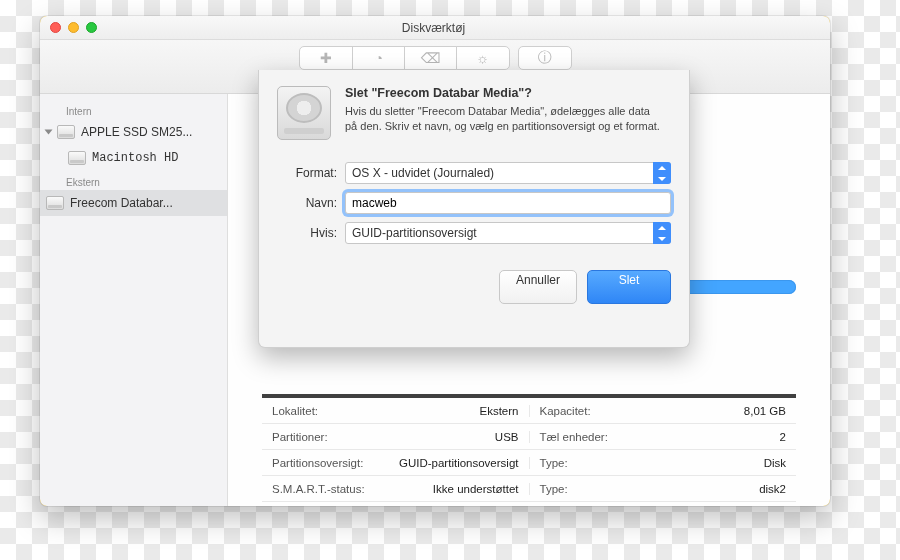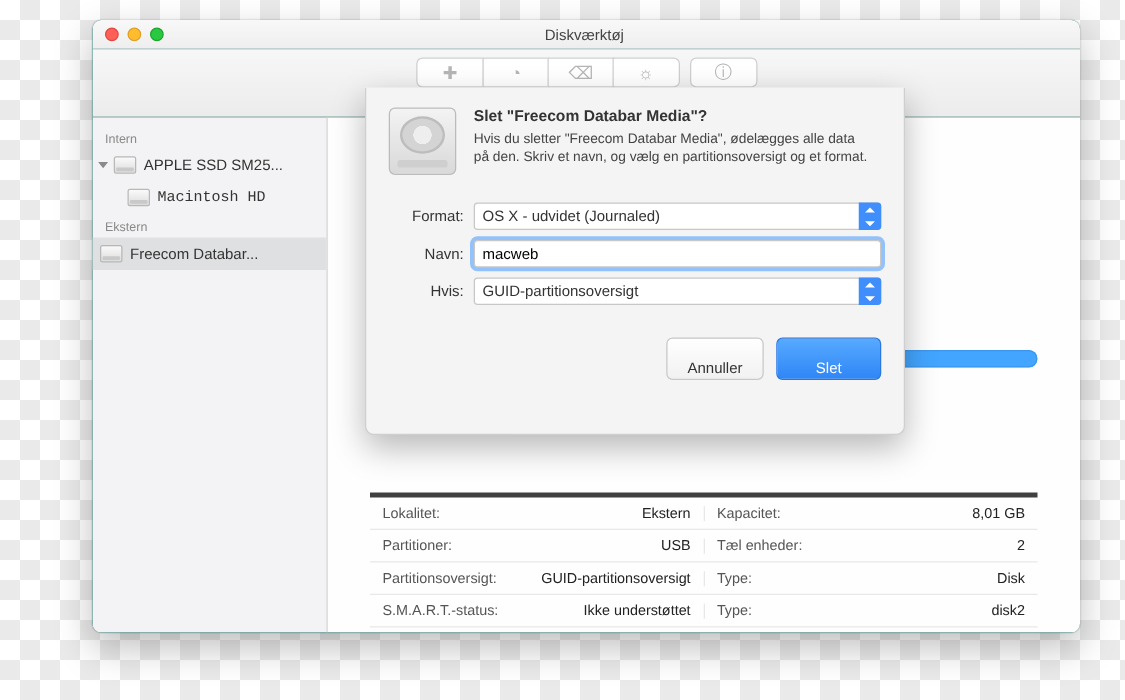--- a/index.html
+++ b/index.html
@@ -9,23 +9,22 @@
     background-image:
       linear-gradient(45deg, #eaeaea 25%, transparent 25%),
       linear-gradient(-45deg, #eaeaea 25%, transparent 25%),
       linear-gradient(45deg, transparent 75%, #eaeaea 75%),
       linear-gradient(-45deg, transparent 75%, #eaeaea 75%);
     background-size: 32px 32px;
     background-position: 0 0, 0 16px, 16px -16px, -16px 0;
   }
   .window {
     position: absolute; left: 40px; top: 16px; width: 790px; height: 490px;
-    background: #0f766e; border-radius: 7px; box-shadow: 0 12px 30px rgba(0,0,0,.25), 0 0 0 1px rgba(0,0,0,.08);
+    background: #eab308; border-radius: 7px; box-shadow: 0 12px 30px rgba(0,0,0,.25), 0 0 0 1px rgba(0,0,0,.08);
     overflow: hidden;
-    margin-left: 34px;
   }
   .titlebar { height: 24px; display:flex; align-items:center; padding:0 10px; border-bottom:1px solid #dcdcdc; background:linear-gradient(#f8f8f8,#eeeeee); }
   .traffic { display:flex; gap:7px; }
   .traffic span { width:11px; height:11px; border-radius:50%; display:block; }
   .tl-close { background:#ff5f57; border:1px solid #e14640; }
   .tl-min   { background:#febc2e; border:1px solid #dfa023; }
   .tl-zoom  { background:#28c840; border:1px solid #1ba62b; }
   .title { flex:1; text-align:center; font-size:12px; color:#444; }
   .toolbar {
     height:54px; display:flex; justify-content:center; gap:4px; padding-top:6px;
@@ -36,21 +35,21 @@
   .tb-btn {
     width:54px; height:24px; margin:0 -1px; border:1px solid #cfcfcf; background:#fff;
     display:flex; align-items:center; justify-content:center; color:#b6b6b6; font-size:14px;
   }
   .tb-group .tb-wrap:first-child .tb-btn { border-radius:5px 0 0 5px; }
   .tb-group .tb-wrap:last-child  .tb-btn { border-radius:0 5px 5px 0; }
   .tb-btn.solo { border-radius:5px; }
   .tb-label { font-size:10px; color:#888; margin-top:4px; }
   .wbody { position:absolute; top:78px; bottom:0; left:0; right:0; display:flex; }
   .sidebar { width:188px; background:#f3f3f5; border-right:1px solid #dedede; padding-top:6px; font-size:12px; }
-  .sb-head { font-size:10px; color:#8a8a8a; padding:6px 10px 2px; text-transform:none; }
+  .sb-head { font-size:10px; color:#8a8a8a; padding:6px 26px 2px; text-transform:none; }
   .sb-row { display:flex; align-items:center; height:26px; padding:0 6px; gap:6px; }
   .sb-row.child { padding-left:28px;font-family:Liberation Mono, monospace; }
   .sb-row.sel { background:#dfe0e2; }
   .disclosure { width:0;height:0;border-top:4px solid transparent;border-bottom:4px solid transparent;border-left:5px solid #8a8a8a; transform:rotate(90deg);}
   .disk-ico { width:18px; height:14px; position:relative; }
   .disk-ico::before { content:""; position:absolute; inset:0; border:1px solid #b8b8b8; border-radius:2px; background:linear-gradient(#fafafa,#dcdcdc);}
   .disk-ico::after { content:""; position:absolute; left:2px; right:2px; bottom:2px; height:3px; background:#c9c9c9; border-radius:1px;}
   .main { position:relative; flex:1; background:#fefefe; }
   .progress { position:absolute; left:34px; right:34px; top:186px; height:14px; border-radius:7px; background:#43a5ff; box-shadow:0 0 0 1px #3b97ee inset;}
   .info {
@@ -89,21 +88,21 @@
     display:flex; align-items:center; justify-content:space-between; padding:0 0 0 6px; font-size:12px;
   }
   .stepper {
     width:18px; height:22px; background:#3f8efc; border-radius:0 3px 3px 0;
     display:flex; flex-direction:column; margin-right:-1px;
   }
   .stepper span { flex:1; display:flex; align-items:center; justify-content:center;}
   .arr-up { width:0;height:0;border-left:4px solid transparent;border-right:4px solid transparent;border-bottom:4px solid #fff;}
   .arr-dn { width:0;height:0;border-left:4px solid transparent;border-right:4px solid transparent;border-top:4px solid #fff;}
   .sheet-btns { display:flex; justify-content:flex-end; gap:10px; margin-top:22px;}
-  .btn { height:22px; padding:16px 16px; border-radius:5px; font-size:12px; border:1px solid #c8c8c8; background:linear-gradient(#ffffff,#f1f1f1); display:flex; align-items:flex-start;}
+  .btn { height:22px; padding:16px 16px; border-radius:5px; font-size:12px; border:1px solid #c8c8c8; background:linear-gradient(#ffffff,#f1f1f1); display:flex; align-items:flex-end;}
   .btn.primary { background:linear-gradient(#57aaff,#2f86f6); border-color:#2a77df; color:#fff; min-width:84px; justify-content:center;}
 </style>
 </head>
 <body>
 
 <div class="checker"></div>
 
 <div class="window">
   <div class="titlebar">
     <div class="traffic">

